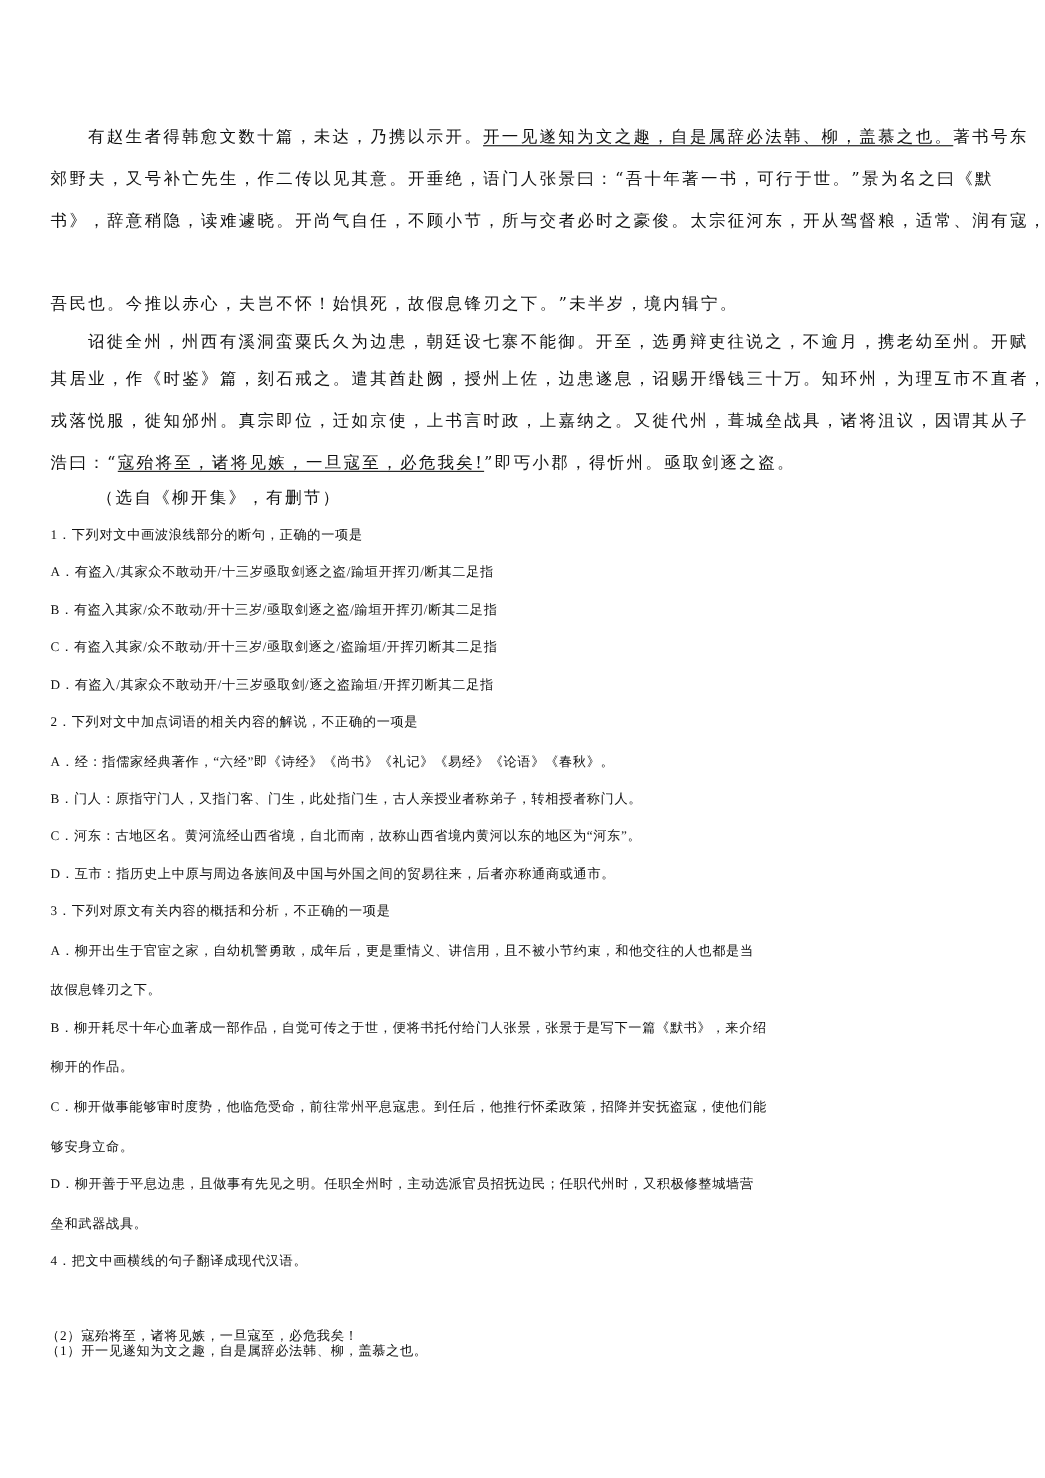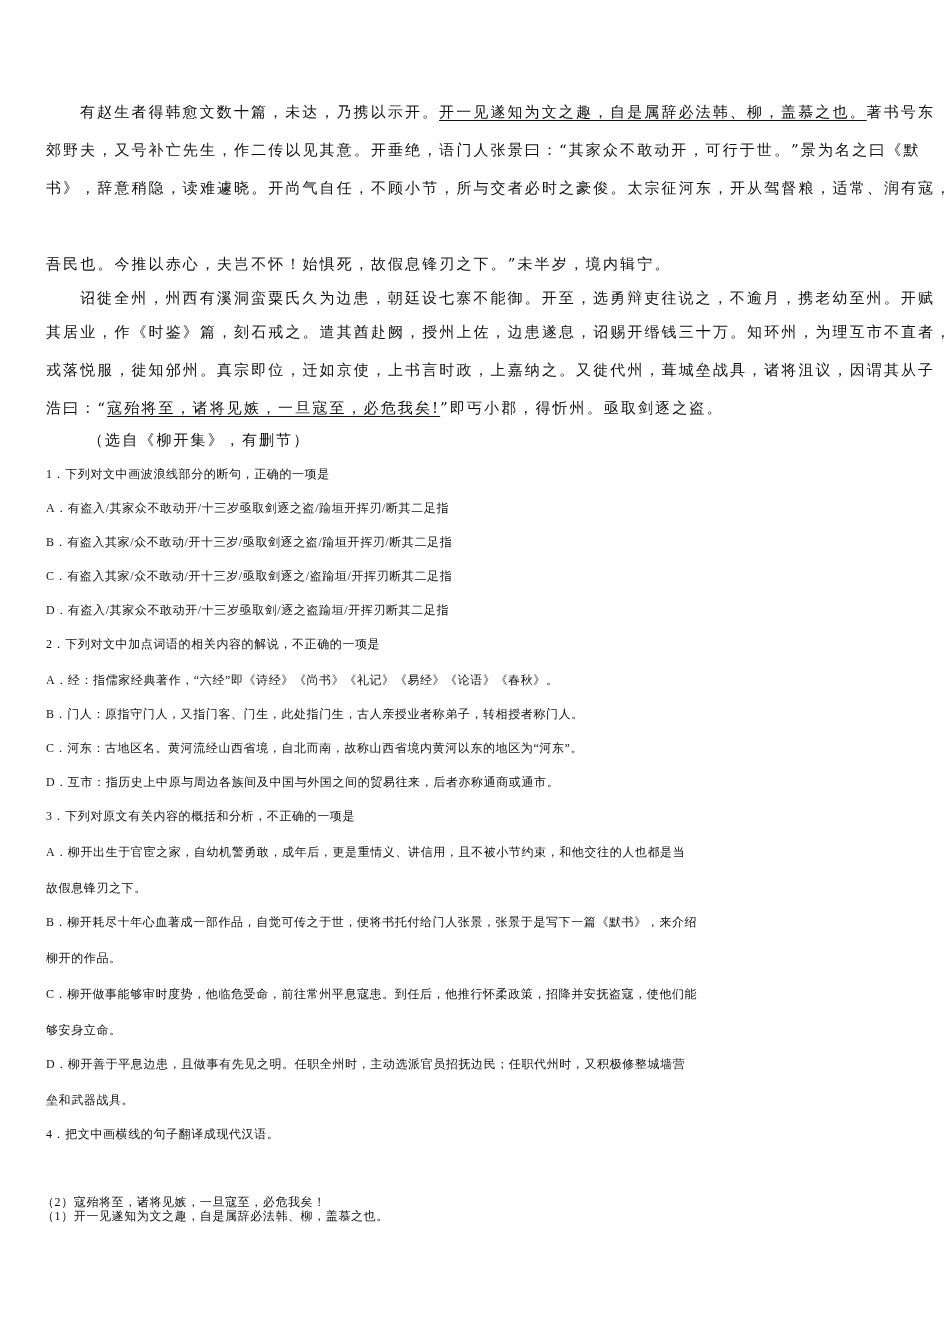--- a/index.html
+++ b/index.html
@@ -20,20 +20,21 @@
       top: 0;
       width: 950px;
       height: 1344px;
     }
     .line {
       position: absolute;
       left: 46px;
       white-space: nowrap;
       font-size: 15.5px;
       line-height: 20px;
+      margin-top: 12px;
     }
     .passage {
       font-family: "DejaVu Serif", serif;
       letter-spacing: 2.1px;
       font-size: 15px;
     }
     .q {
       font-family: "Liberation Serif", "DejaVu Serif", serif;
       font-size: 12px;
       letter-spacing: 0.6px;
@@ -47,21 +48,21 @@
     }
   </style>
 </head>
 <body>
 
 <div class="page">
 
   <div class="line passage indent" style="top:102px;">
     <span>有赵生者得韩愈文数十篇，未达，乃携以示开。</span><span class="u">开一见遂知为文之趣，自是属辞必法韩、柳，盖慕之也。</span><span>著书号东</span>
   </div>
-  <div class="line passage" style="top:140px;">郊野夫，又号补亡先生，作二传以见其意。开垂绝，语门人张景曰：“其家众不敢动开，可行于世。”景为名之曰《默</div>
+  <div class="line passage" style="top:140px;">郊野夫，又号补亡先生，作二传以见其意。开垂绝，语门人张景曰：“吾十年著一书，可行于世。”景为名之曰《默</div>
   <div class="line passage" style="top:178px;">书》，辞意稍隐，读难遽晓。开尚气自任，不顾小节，所与交者必时之豪俊。太宗征河东，开从驾督粮，适常、润有寇，</div>
   <div class="line passage" style="top:254px;">吾民也。今推以赤心，夫岂不怀！始惧死，故假息锋刃之下。”未半岁，境内辑宁。</div>
 
   <div class="line passage indent" style="top:288px;">诏徙全州，州西有溪洞蛮粟氏久为边患，朝廷设七寨不能御。开至，选勇辩吏往说之，不逾月，携老幼至州。开赋</div>
   <div class="line passage" style="top:322px;">其居业，作《时鉴》篇，刻石戒之。遣其酋赴阙，授州上佐，边患遂息，诏赐开缗钱三十万。知环州，为理互市不直者，</div>
   <div class="line passage" style="top:360px;">戎落悦服，徙知邠州。真宗即位，迁如京使，上书言时政，上嘉纳之。又徙代州，葺城垒战具，诸将沮议，因谓其从子</div>
   <div class="line passage" style="top:398px;">
     <span>浩曰：“</span><span class="u">寇殆将至，诸将见嫉，一旦寇至，必危我矣!</span><span>”即丐小郡，得忻州。亟取剑逐之盗。</span>
   </div>
 

